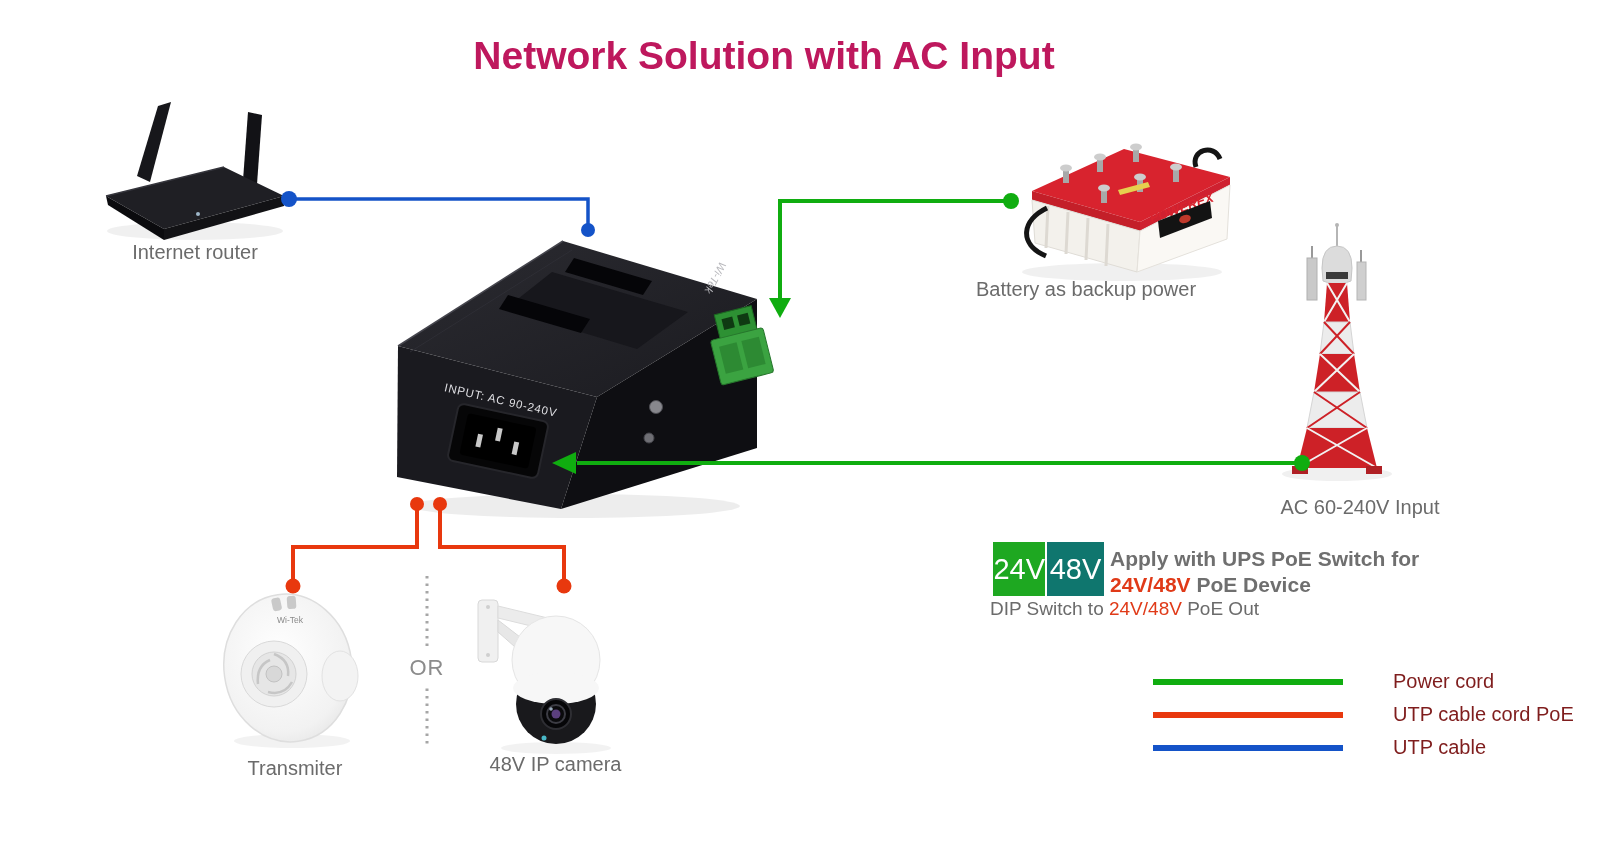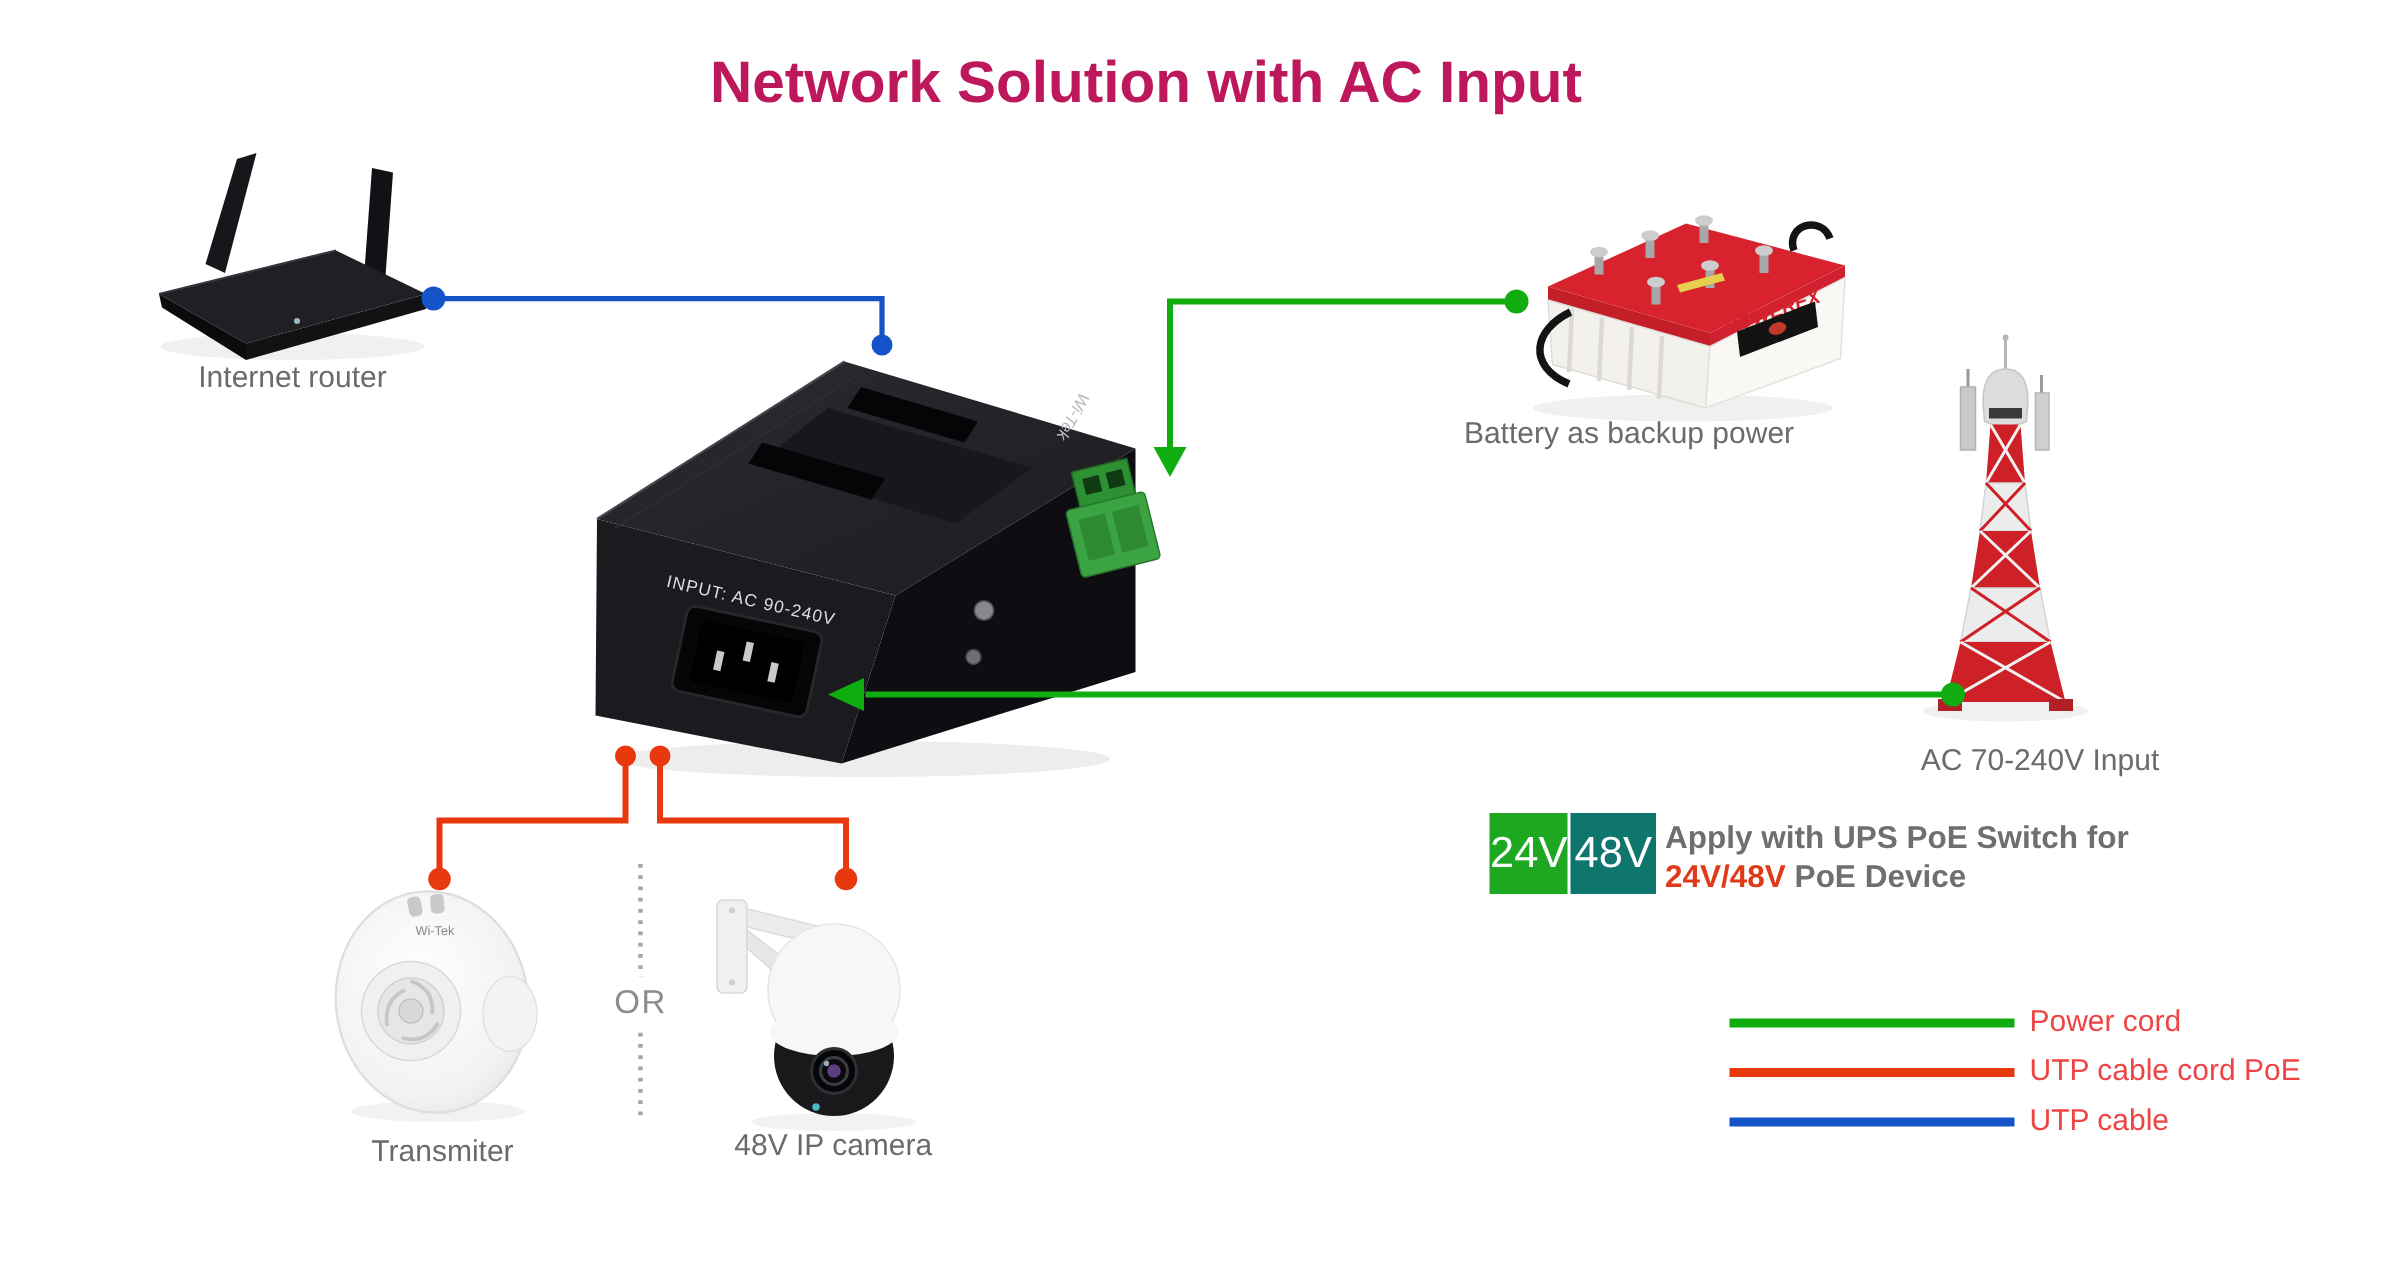--- a/index.html
+++ b/index.html
@@ -15,21 +15,21 @@
   .callout-heading{position:absolute;left:1110px;top:546px;font-size:21px;font-weight:700;
                    color:#6f6f6f;line-height:26px;white-space:nowrap;}
   .callout-note{position:absolute;left:990px;top:598px;font-size:19px;color:#6b6b6b;white-space:nowrap;}
   .red{color:#e03a18;}
   .legend{position:absolute;left:1153px;top:665px;}
   .legend-row{display:flex;align-items:center;height:33px;}
   .legend-line{width:190px;height:6px;margin-right:10px;}
   .lg-green{background:#10ad10;}
   .lg-red{background:#e8380e;}
   .lg-blue{background:#1453c8;}
-  .legend-label{font-size:20px;color:#ef4444;white-space:nowrap;}
+  .legend-label{font-size:20px;color:#7f1d1d;white-space:nowrap;margin-left:40px;}
   .or-divider{position:absolute;left:403px;top:640px;width:48px;height:34px;background:#fff;
               text-align:center;font-size:22px;line-height:34px;color:#8c8c8c;letter-spacing:1px;margin-top:11px;}
 </style>
 </head>
 <body>
 
 <div class="canvas">
 
   <h1 id="page-title">Network Solution with AC Input</h1>
 
@@ -196,33 +196,36 @@
 
     <path d="M440,504 L440,547 L564,547 L564,584" stroke="#e8380e" stroke-width="4" fill="none"></path>
     <circle cx="440" cy="504" r="7" fill="#e8380e"></circle>
     <circle cx="564" cy="586" r="7.5" fill="#e8380e"></circle>
 
     <line x1="427" y1="576" x2="427" y2="744" stroke="#a6a6a6" stroke-width="3" stroke-dasharray="2.5 5"></line>
   </svg>
 
   <div class="lbl" style="left:100px;top:239px;width:190px;">Internet router</div>
   <div class="lbl" style="left:950px;top:276px;width:272px;">Battery as backup power</div>
-  <div class="lbl" style="left:1240px;top:494px;width:240px;">AC 70-240V Input</div>
+  <div class="lbl" style="left:1240px;top:494px;width:240px;">AC 60-240V Input</div>
   <div class="lbl" style="left:185px;top:755px;width:220px;">
     <div>Transmiter</div>
   </div>
   <div class="lbl" style="left:463px;top:751px;width:185px;">48V IP camera</div>
 
   <div class="or-divider">OR</div>
 
   <div class="badge badge-24">24V</div>
   <div class="badge badge-48">48V</div>
   <div class="callout-heading">
     <div><span>Apply with UPS PoE Switch for</span></div>
     <div><span class="red">24V/48V</span><span> PoE Device</span></div>
+  </div>
+  <div class="callout-note">
+    <span>DIP Switch to </span><span class="red">24V/48V</span><span> PoE Out</span>
   </div>
 
   <div class="legend">
     <div class="legend-row">
       <div class="legend-line lg-green"></div>
       <span class="legend-label">Power cord</span>
     </div>
     <div class="legend-row">
       <div class="legend-line lg-red"></div>
       <span class="legend-label">UTP cable cord PoE</span>

